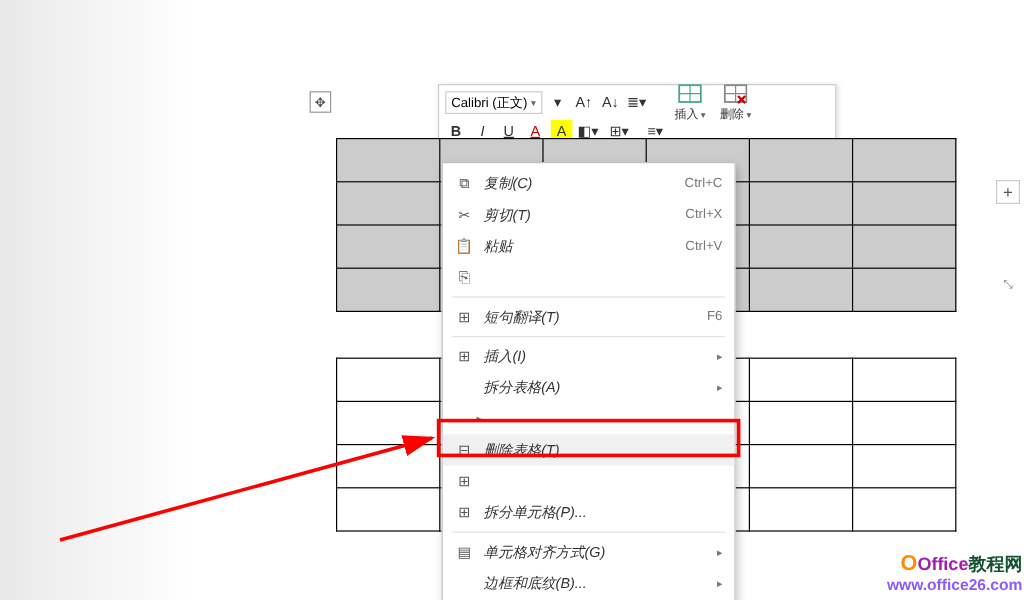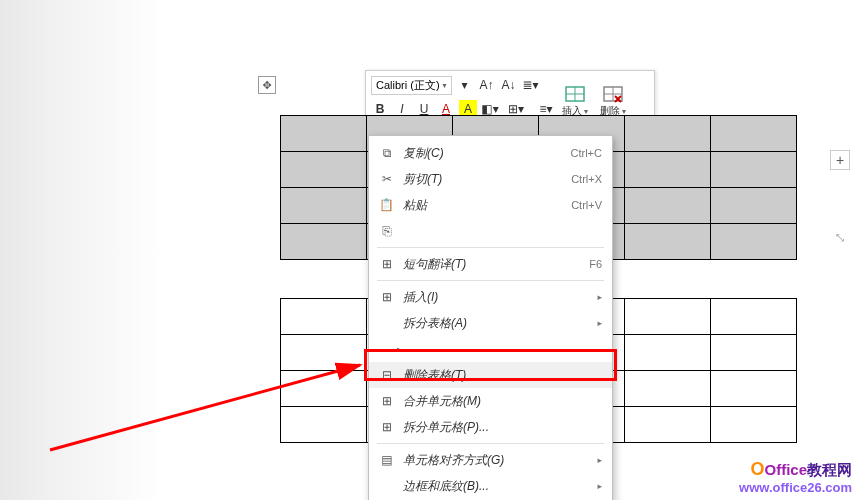--- a/index.html
+++ b/index.html
@@ -23,33 +23,33 @@
       left: 258px; top: 76px;
       width: 18px; height: 18px;
       border: 1px solid #999;
       background: #fff;
       display: flex; align-items: center; justify-content: center;
       font-size: 11px; color: #555;
     }
     .mini-toolbar {
       position: absolute;
       left: 365px; top: 70px;
-      width: 290px;
+      width: 332px;
       background: #fff;
       border: 1px solid #ccc;
       box-shadow: 1px 1px 4px rgba(0,0,0,.15);
       padding: 3px 5px;
     }
     .tb-row { display: flex; align-items: center; gap: 4px; height: 22px; }
     .tb-row + .tb-row { margin-top: 2px; }
     .font-name { border: 1px solid #ccc; padding: 1px 4px; font-size: 11px; display: flex; align-items: center; gap: 3px; }
     .dd-arrow { font-size: 8px; color: #666; }
     .tb-btn { width: 18px; height: 18px; display: flex; align-items: center; justify-content: center; font-size: 12px; color: #333; cursor: pointer; }
     .tb-btn.wide { width: 26px; }
-    .table-btn-group { position: absolute; left: 560px; top: 86px; display: flex; gap: 8px; }
+    .table-btn-group { position: absolute; left: 560px; top: 70px; display: flex; gap: 8px; }
     .table-btn { display: flex; flex-direction: column; align-items: center; width: 30px; font-size: 10px; cursor: pointer; }
     .table-btn svg { width: 20px; height: 18px; }
     .table-btn .label { display: flex; align-items: center; gap: 2px; color: #333; }
     .grid-table {
       position: absolute;
       border-collapse: collapse;
     }
     .grid-table td {
       border: 1px solid #000;
       width: 86px; height: 36px;
@@ -112,21 +112,21 @@
     }
     .watermark {
       position: absolute;
       right: 6px; bottom: 4px;
       text-align: right;
       line-height: 1.2;
     }
     .watermark .line1 { font-size: 15px; font-weight: bold; }
     .watermark .o-logo { color: #ff8c00; font-size: 18px; font-weight: bold; }
     .watermark .office-text { color: #a21caf; }
-    .watermark .cn { color: #4c1d95; font-size: 15px; }
+    .watermark .cn { color: #14532d; font-size: 15px; }
     .watermark .url { color: #8b5cf6; font-size: 13px; font-weight: bold; }
   </style>
 </head>
 <body>
 
 <div class="left-shadow"></div>
 
 <div class="move-handle">✥</div>
 
 <div class="mini-toolbar">
@@ -292,21 +292,20 @@
   <div class="menu-item">
     <span class="menu-icon"></span>
     <span class="menu-arrow">▸</span>
   </div>
   <div class="menu-item highlight">
     <span class="menu-icon">⊟</span>
     <span class="menu-label">删除表格(T)</span>
   </div>
   <div class="menu-item">
     <span class="menu-icon">⊞</span>
-    <span class="menu-label">合并单元格(M)</span>
   </div>
   <div class="menu-item">
     <span class="menu-icon">⊞</span>
     <span class="menu-label">拆分单元格(P)...</span>
   </div>
   <div class="menu-sep"></div>
   <div class="menu-item">
     <span class="menu-icon">▤</span>
     <span class="menu-label">单元格对齐方式(G)</span>
     <span class="menu-arrow">▸</span>

